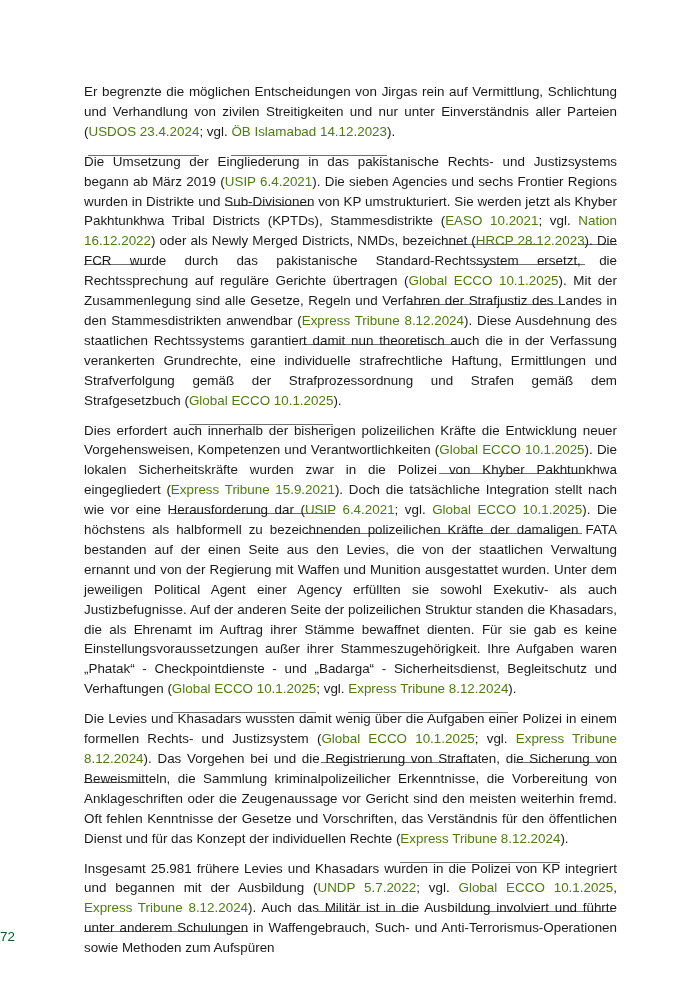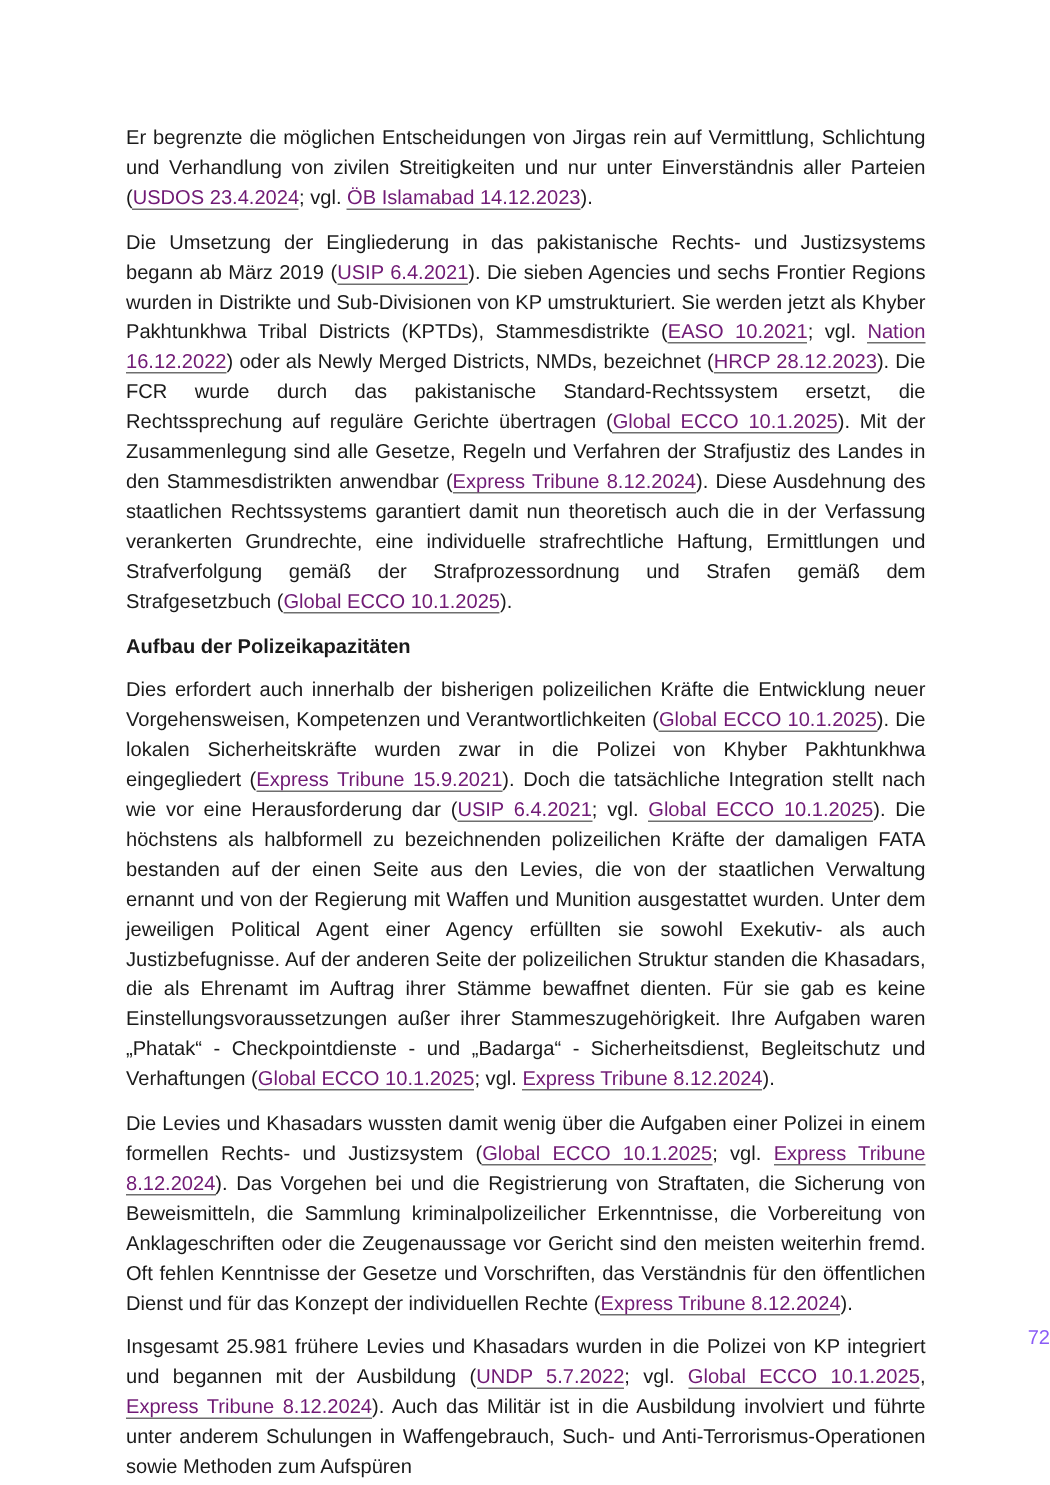--- a/index.html
+++ b/index.html
@@ -18,46 +18,45 @@
       margin: 0 0 10px 0;
       text-align: justify;
       hyphens: manual;
     }
     .heading {
       font-weight: bold;
       margin: 0 0 10px 0;
       font-size: 13.4px;
     }
     .cite {
-      color: #701a75;
+      color: #4d7c0f;
       text-decoration: none;
       border-bottom: 1.5px solid #6e6e6e;
-      padding-bottom: 0px;
+      padding-bottom: 16px;
       cursor: pointer;
     }
     .footer {
       position: absolute;
-      top: 884px;
+      top: 929px;
       left: 0;
       width: 700px;
-      text-align: right;
+      text-align: left;
       font-family: "Liberation Sans", sans-serif;
       font-size: 13.4px;
-      color: #8b5cf6;
+      color: #14532d;
     }
   </style>
 </head>
 <body>
 
 <div class="page">
   <div id="block1">
       <p class="para"><span>Er begrenzte die möglichen Entscheidungen von Jirgas rein auf Vermittlung, Schlichtung und Verhandlung von zivilen Streitigkeiten und nur unter Einverständnis aller Parteien (</span><span class="cite">USDOS 23.4.2024</span><span>; vgl. </span><span class="cite">ÖB Islamabad 14.12.2023</span><span>).</span></p>
       <p class="para"><span>Die Umsetzung der Eingliederung in das pakistanische Rechts- und Justizsystems begann ab März 2019 (</span><span class="cite">USIP 6.4.2021</span><span>). Die sieben Agencies und sechs Frontier Regions wurden in Distrik­te und Sub-Divisionen von KP umstrukturiert. Sie werden jetzt als Khyber Pakhtunkhwa Tribal Districts (KPTDs), Stammesdistrikte (</span><span class="cite">EASO 10.2021</span><span>; vgl. </span><span class="cite">Nation 16.12.2022</span><span>) oder als Newly Merged Districts, NMDs, bezeichnet (</span><span class="cite">HRCP 28.12.2023</span><span>). Die FCR wurde durch das pakistani­sche Standard-Rechtssystem ersetzt, die Rechtssprechung auf reguläre Gerichte übertragen (</span><span class="cite">Global ECCO 10.1.2025</span><span>). Mit der Zusammenlegung sind alle Gesetze, Regeln und Verfahren der Strafjustiz des Landes in den Stammesdistrikten anwendbar (</span><span class="cite">Express Tribune 8.12.2024</span><span>). Diese Ausdehnung des staatlichen Rechtssystems garantiert damit nun theoretisch auch die in der Verfassung verankerten Grundrechte, eine individuelle strafrechtliche Haftung, Ermittlungen und Strafverfolgung gemäß der Strafprozessordnung und Strafen gemäß dem Strafgesetzbuch (</span><span class="cite">Global ECCO 10.1.2025</span><span>).</span></p>
     </div>
-  <div class="heading">Aufbau der Polizeikapazitäten</div>
   <div id="block2">
       <p class="para"><span>Dies erfordert auch innerhalb der bisherigen polizeilichen Kräfte die Entwicklung neuer Vor­gehensweisen, Kompetenzen und Verantwortlichkeiten (</span><span class="cite">Global ECCO 10.1.2025</span><span>). Die lokalen Sicherheitskräfte wurden zwar in die Polizei von Khyber Pakhtunkhwa eingegliedert (</span><span class="cite">Express Tribune 15.9.2021</span><span>). Doch die tatsächliche Integration stellt nach wie vor eine Herausforderung dar (</span><span class="cite">USIP 6.4.2021</span><span>; vgl. </span><span class="cite">Global ECCO 10.1.2025</span><span>). Die höchstens als halbformell zu bezeich­nenden polizeilichen Kräfte der damaligen FATA bestanden auf der einen Seite aus den Levies, die von der staatlichen Verwaltung ernannt und von der Regierung mit Waffen und Munition ausgestattet wurden. Unter dem jeweiligen Political Agent einer Agency erfüllten sie sowohl Exe­kutiv- als auch Justizbefugnisse. Auf der anderen Seite der polizeilichen Struktur standen die Khasadars, die als Ehrenamt im Auftrag ihrer Stämme bewaffnet dienten. Für sie gab es keine Einstellungsvoraussetzungen außer ihrer Stammeszugehörigkeit. Ihre Aufgaben waren „Phat­ak“ - Checkpointdienste - und „Badarga“ - Sicherheitsdienst, Begleitschutz und Verhaftungen (</span><span class="cite">Global ECCO 10.1.2025</span><span>; vgl. </span><span class="cite">Express Tribune 8.12.2024</span><span>).</span></p>
       <p class="para"><span>Die Levies und Khasadars wussten damit wenig über die Aufgaben einer Polizei in einem for­mellen Rechts- und Justizsystem (</span><span class="cite">Global ECCO 10.1.2025</span><span>; vgl. </span><span class="cite">Express Tribune 8.12.2024</span><span>). Das Vorgehen bei und die Registrierung von Straftaten, die Sicherung von Beweismitteln, die Sammlung kriminalpolizeilicher Erkenntnisse, die Vorbereitung von Anklageschriften oder die Zeugenaussage vor Gericht sind den meisten weiterhin fremd. Oft fehlen Kenntnisse der Ge­setze und Vorschriften, das Verständnis für den öffentlichen Dienst und für das Konzept der individuellen Rechte (</span><span class="cite">Express Tribune 8.12.2024</span><span>).</span></p>
       <p class="para"><span>Insgesamt 25.981 frühere Levies und Khasadars wurden in die Polizei von KP integriert und begannen mit der Ausbildung (</span><span class="cite">UNDP 5.7.2022</span><span>; vgl. </span><span class="cite">Global ECCO 10.1.2025</span><span>, </span><span class="cite">Express Tribune 8.12.2024</span><span>). Auch das Militär ist in die Ausbildung involviert und führte unter anderem Schulungen in Waffengebrauch, Such- und Anti-Terrorismus-Operationen sowie Methoden zum Aufspüren</span></p>
     </div>
 </div>
 
 <div class="footer">72</div>
 
 </body></html>

